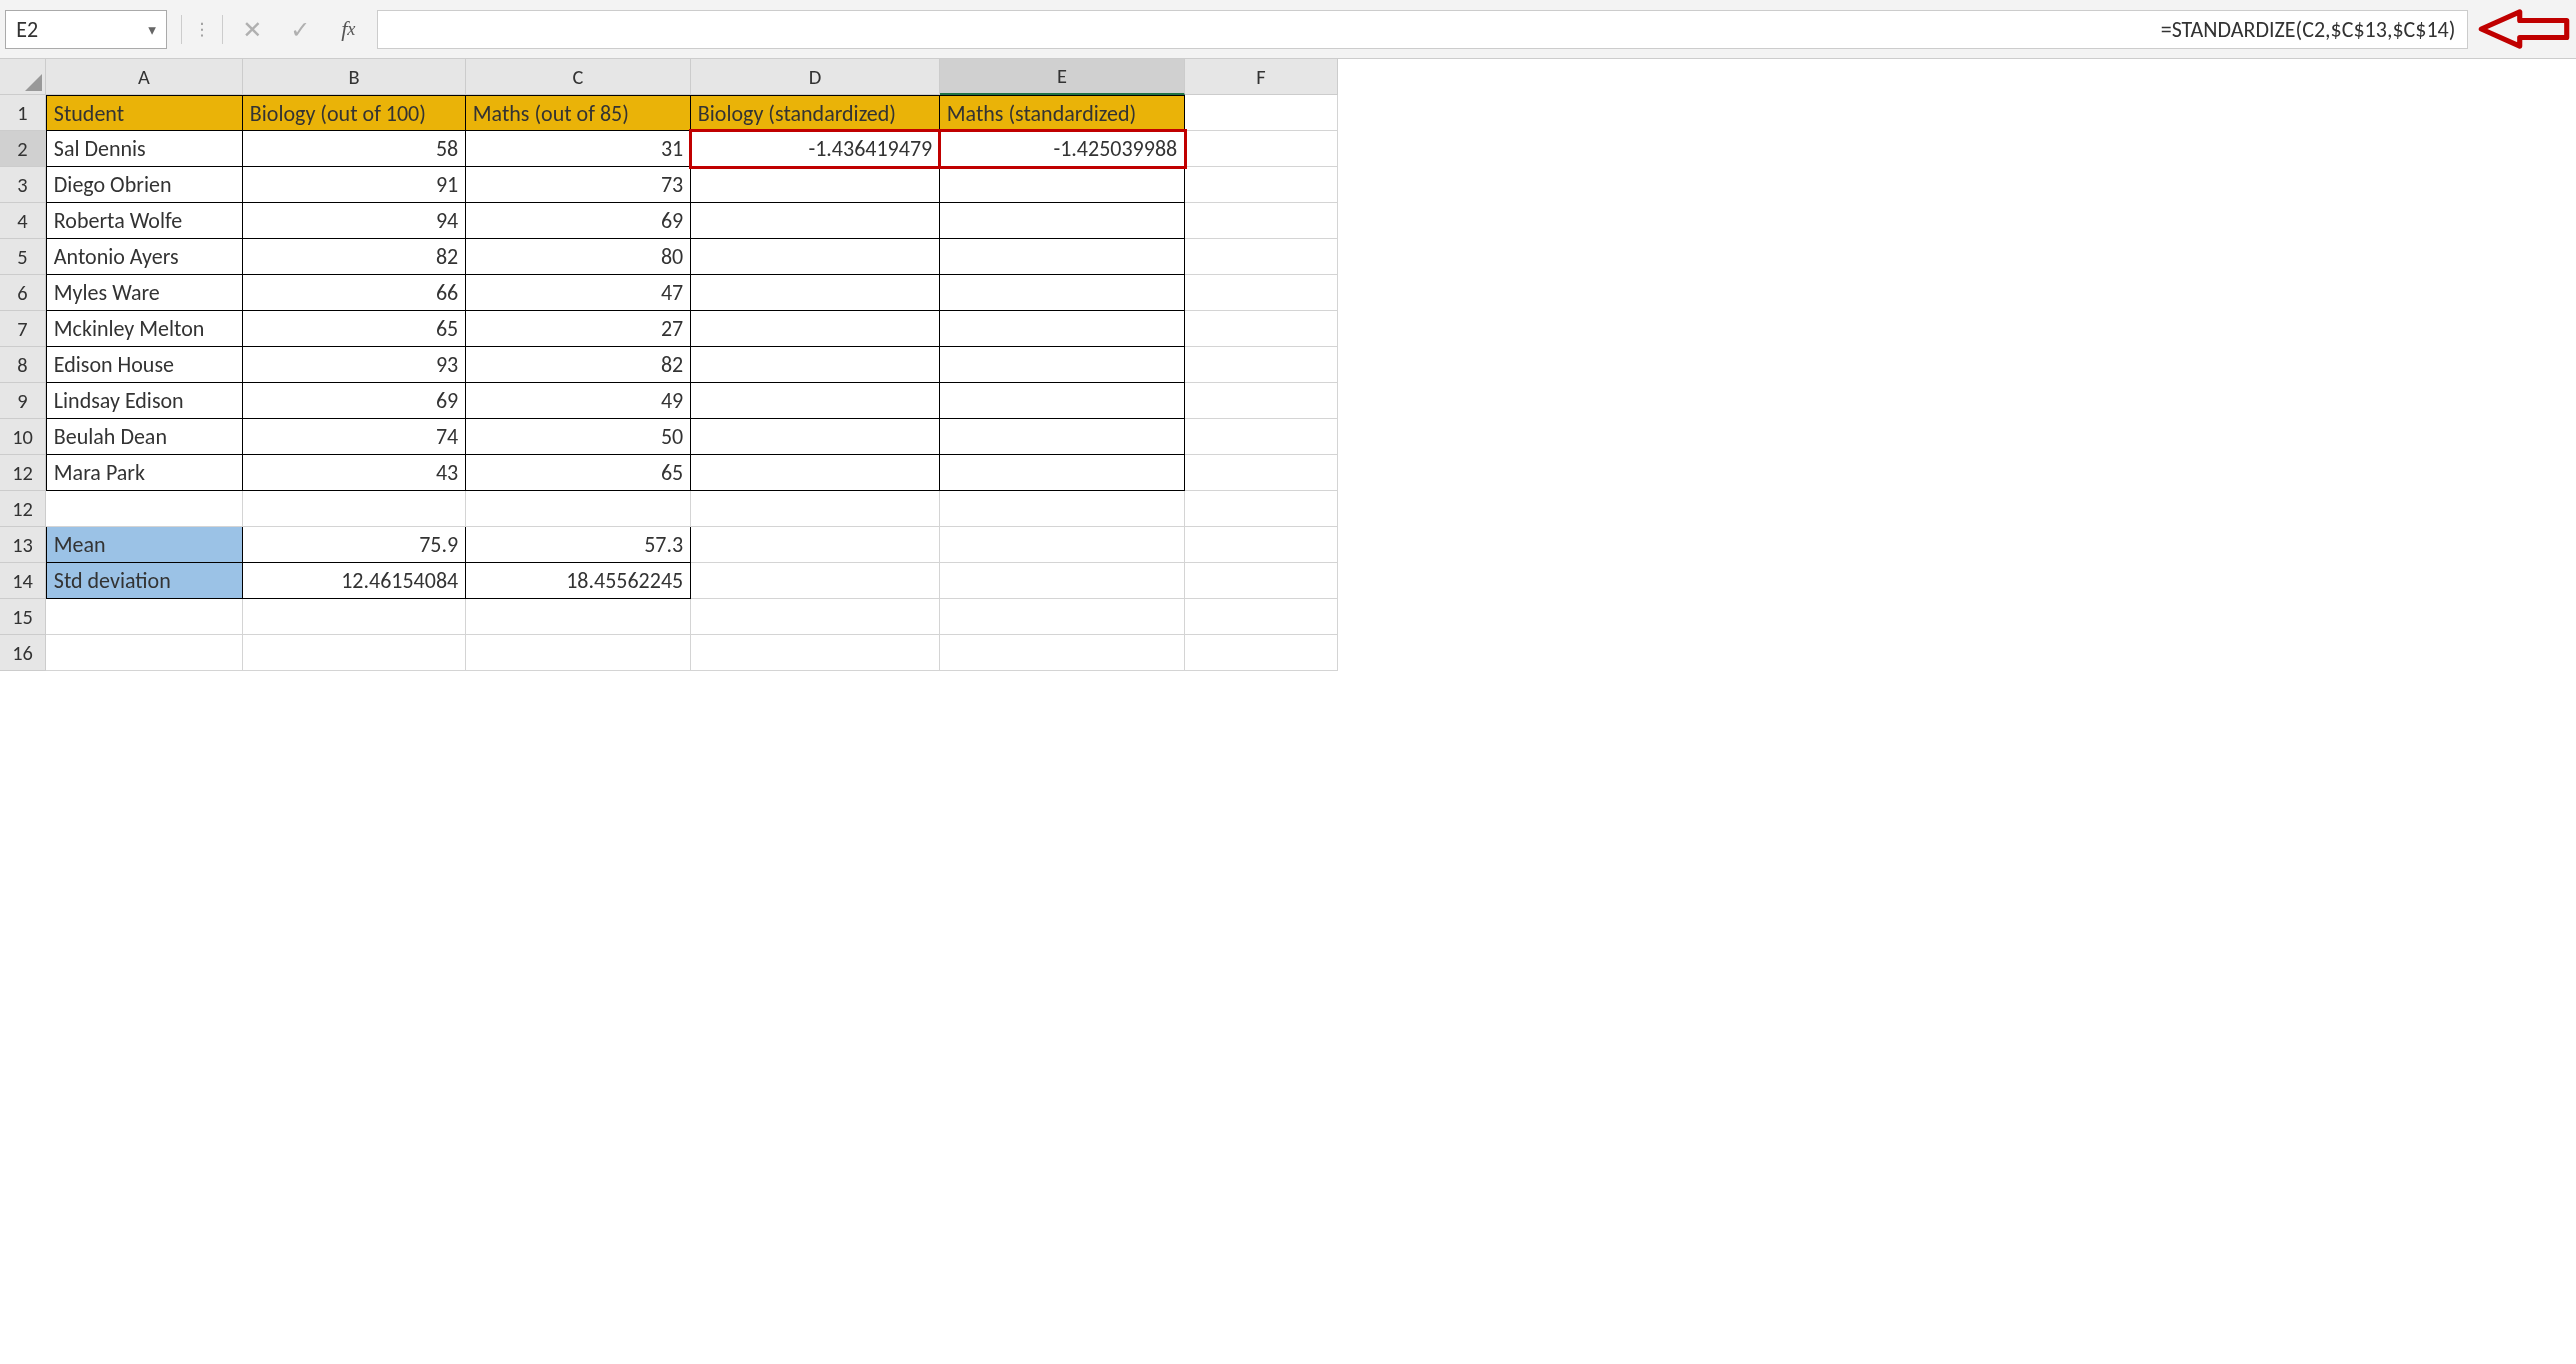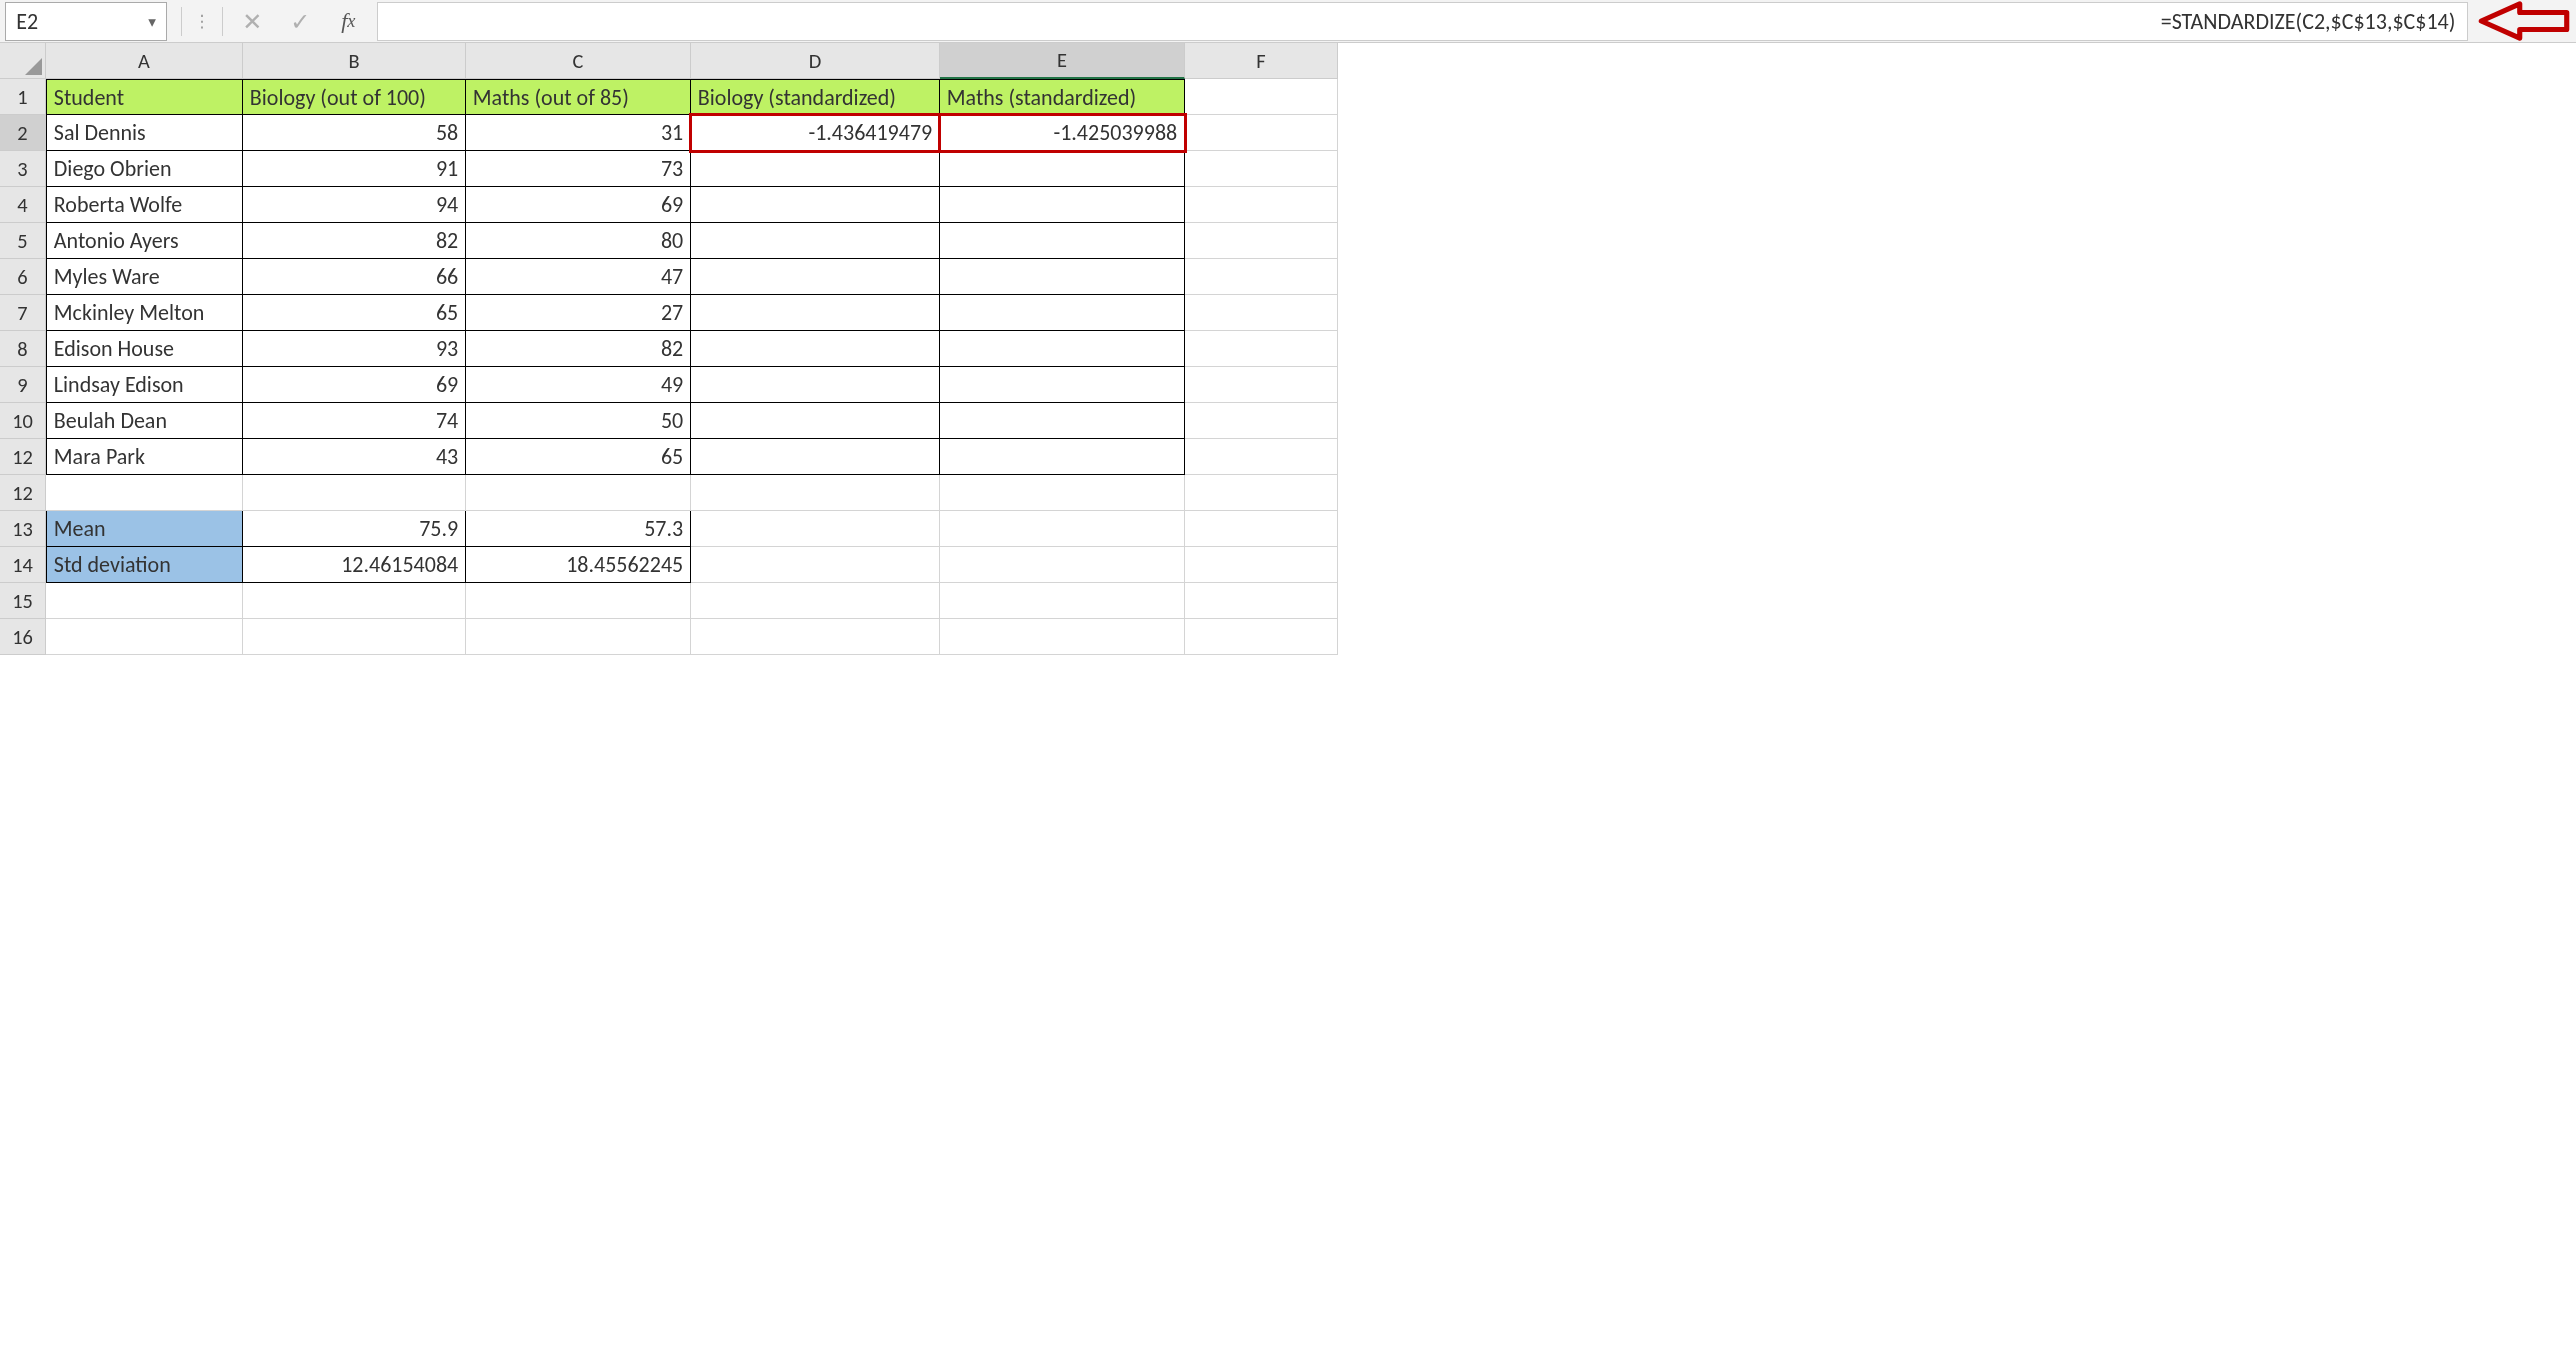--- a/index.html
+++ b/index.html
@@ -3,21 +3,21 @@
   <meta charset="utf-8">
   <style>
     * { box-sizing: border-box; margin: 0; padding: 0; }
     body { font-family: Calibri, Arial, sans-serif; font-size: 22px; background: #fff; color: #333; }
     
     .formula-bar {
       display: flex;
       align-items: center;
       background: #f3f3f3;
       border-bottom: 0.9px solid #ccc;
-      height: 43px;
+      height: 59px;
       padding: 5.1px;
     }
     .name-box {
       width: 162px;
       height: 39px;
       background: #fff;
       border: 0.9px solid #aaa;
       display: flex;
       align-items: center;
       padding: 0 10.2px;
@@ -130,21 +130,21 @@
       display: flex;
       align-items: center;
       padding: 0 6.8px;
       font-size: 22px;
       background: #fff;
       overflow: hidden;
       white-space: nowrap;
     }
     .cell.right { justify-content: flex-end; }
     .cell.table-header {
-      background: #bef264;
+      background: #eab308;
       border-right: 0.9px solid #000;
       border-bottom: 0.9px solid #000;
       border-top: 0.9px solid #000;
     }
     .cell.bordered {
       border-right: 0.9px solid #000;
       border-bottom: 0.9px solid #000;
     }
     .cell.bordered-left {
       border-left: 0.9px solid #000;

